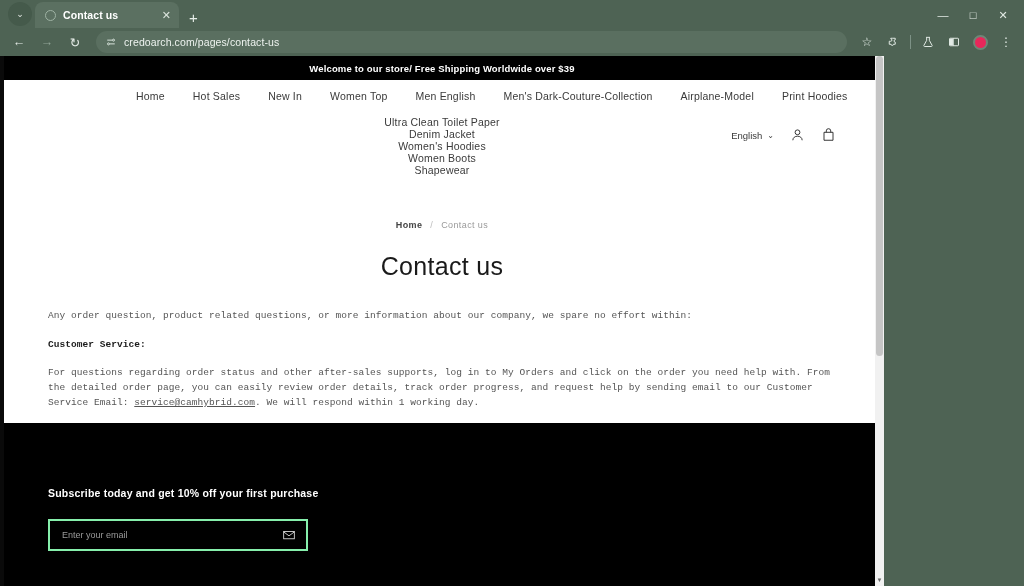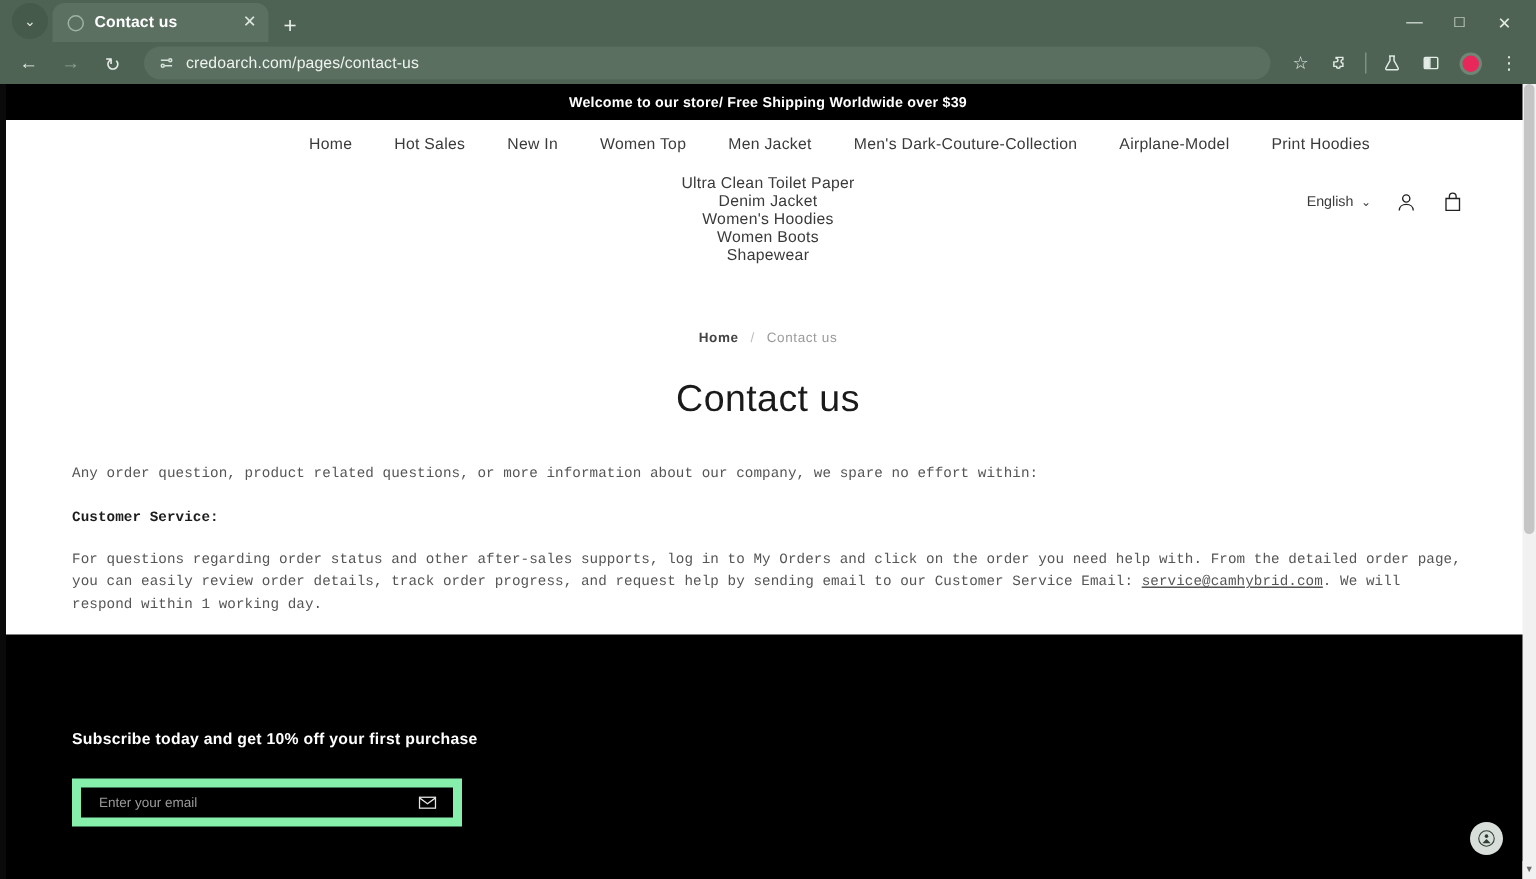--- a/index.html
+++ b/index.html
@@ -51,21 +51,21 @@
   }
   .omni-icon { color: #d7e2da; font-size: 10px; display:flex; }
   .omni-url { color: #eef3ef; font-size: 10.5px; letter-spacing: .1px; white-space: nowrap; }
   .tb-icon { width: 24px; height: 24px; display: flex; align-items: center; justify-content: center;
              color: #e3ebe6; font-size: 12px; }
   .tb-sep { width: 1px; height: 14px; background: #7d9286; margin: 0 3px; }
   .profile-dot { width: 15px; height: 15px; border-radius: 50%; background: #e8275a;
                  border: 2px solid #6f8576; }
 
   
-  .viewport { position: relative; width: 1024px; height: 530px; background: #ffffff; overflow: hidden; }
+  .viewport { position: relative; width: 884px; height: 530px; background: #ffffff; overflow: hidden; }
   .edge-strip { position: absolute; left: 0; top: 0; width: 4px; height: 530px; background: #0a0a0a; z-index: 6; }
 
   .announce {
     height: 24px; background: #000000; color: #ffffff;
     display: flex; align-items: center; justify-content: center;
     font-size: 9.5px; font-weight: 700; letter-spacing: .15px;
   }
 
   .site-header {
     background: #fff; padding: 10px 0 14px; position: relative;
@@ -109,21 +109,21 @@
   .content a { color: #555; text-decoration: underline; }
 
   
   .footer {
     position: absolute; left: 0; bottom: 0; width: 1024px; height: 163px;
     background: #000; padding: 64px 48px 0;
   }
   .footer-title { color: #fff; font-size: 10.5px; font-weight: 700; letter-spacing: .2px; }
   .subscribe {
     margin-top: 20px; width: 260px; height: 32px;
-    border: 6px solid #86efac; display: flex; align-items: center;
+    border: 2px solid #86efac; display: flex; align-items: center;
     padding: 0 10px 0 12px; gap: 8px;
   }
   .subscribe input {
     flex: 1; background: transparent; border: none; outline: none;
     color: #cfcfcf; font-size: 9px; font-family: "Liberation Sans", sans-serif;
   }
   .subscribe input::placeholder { color: #9a9a9a; }
   .mail-icon { color: #e6e6e6; display: flex; }
 
   .widget {
@@ -214,21 +214,21 @@
     </div>
 
     <div class="site-header">
 
       <div class="nav">
         <div class="nav-row row1">
           <a class="nav-link">Home</a>
           <a class="nav-link">Hot Sales</a>
           <a class="nav-link">New In</a>
           <a class="nav-link">Women Top</a>
-          <a class="nav-link">Men Jacket</a>
+          <a class="nav-link">Men English</a>
           <a class="nav-link">Men's Dark-Couture-Collection</a>
           <a class="nav-link">Airplane-Model</a>
           <a class="nav-link">Print Hoodies</a>
         </div>
         <div class="nav-row row2">
           <a class="nav-link">Ultra Clean Toilet Paper</a>
           <a class="nav-link">Denim Jacket</a>
           <a class="nav-link">Women's Hoodies</a>
           <a class="nav-link">Women Boots</a>
           <a class="nav-link">Shapewear</a>

